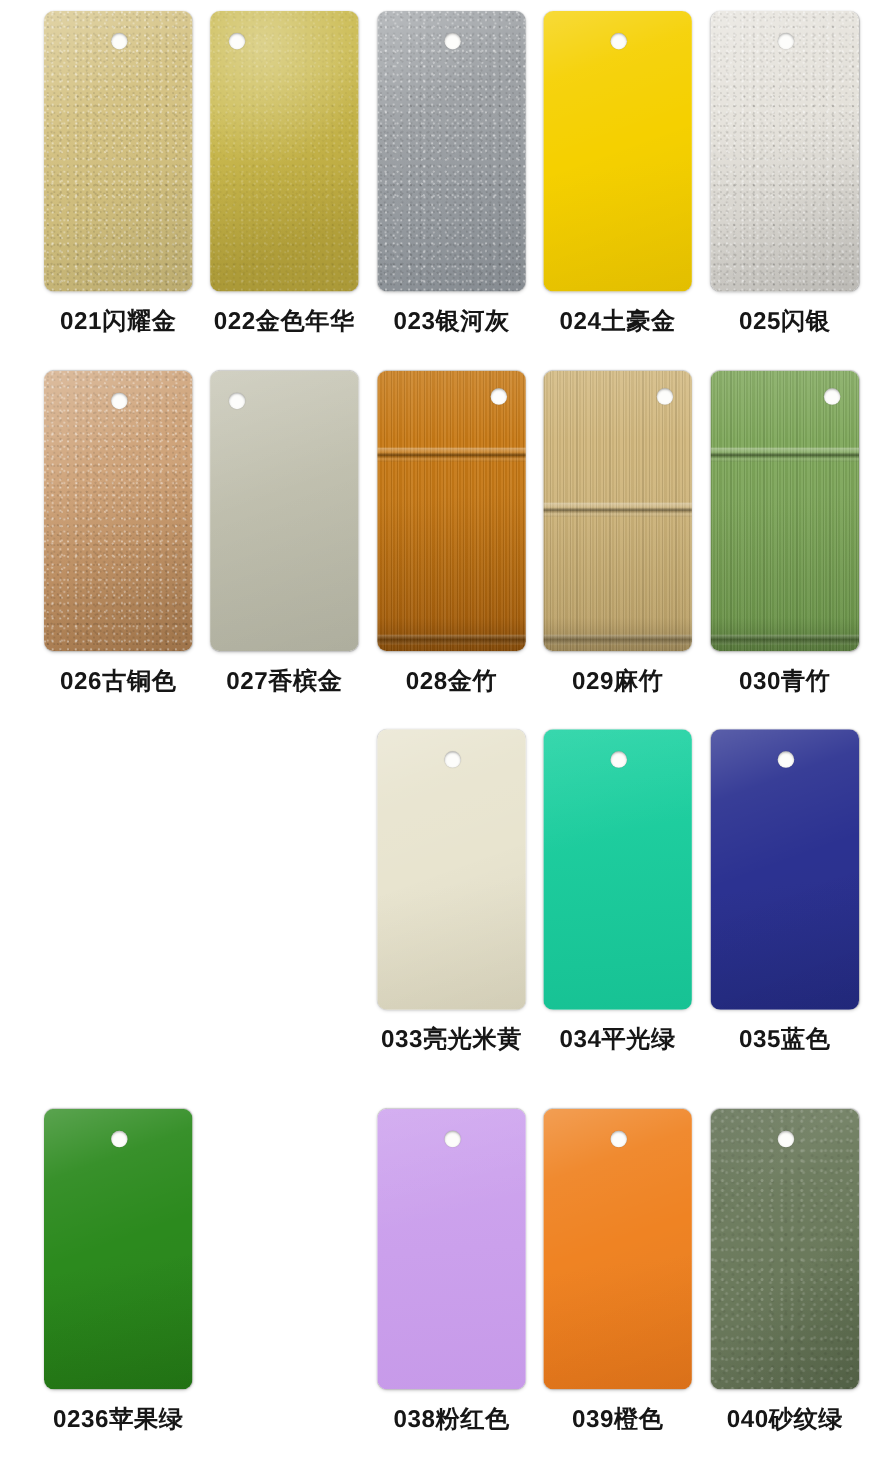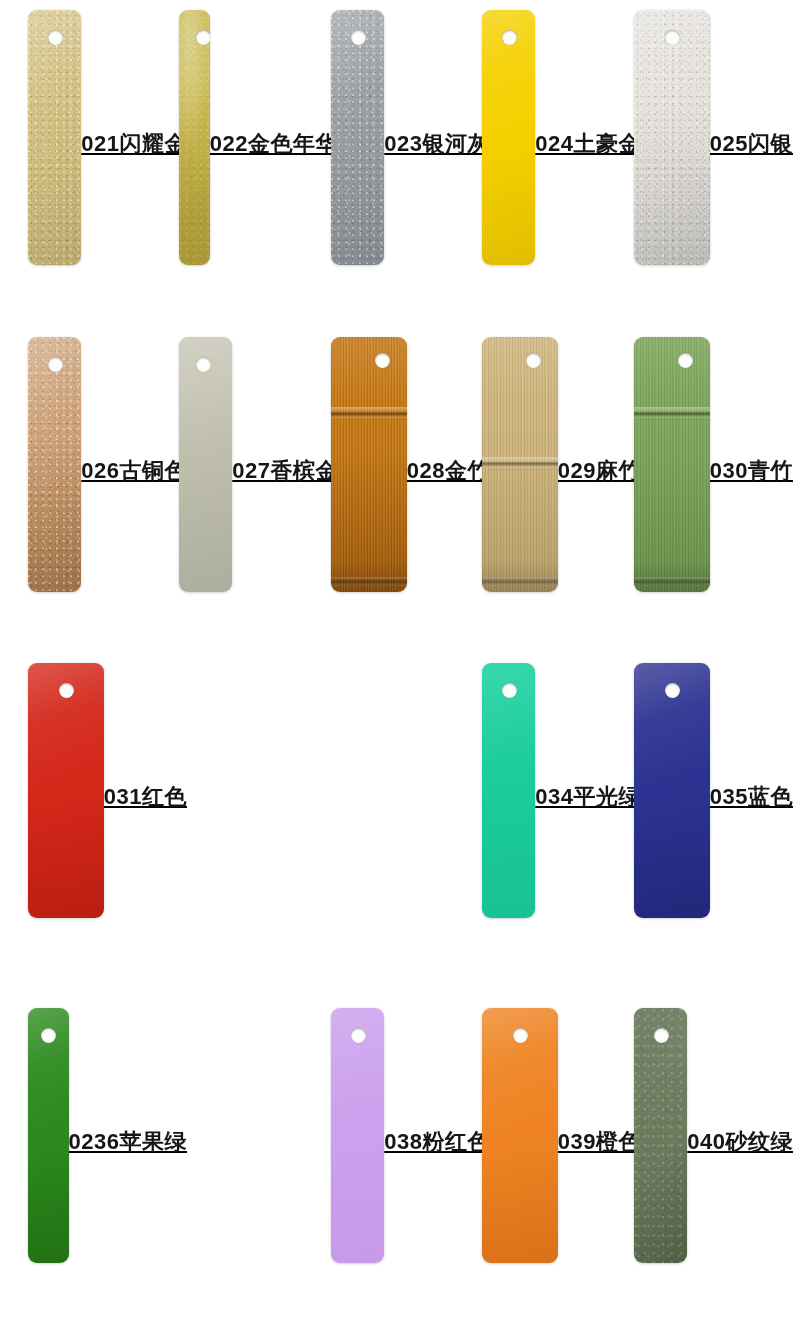--- a/index.html
+++ b/index.html
@@ -3,21 +3,21 @@
 <meta charset="utf-8">
 <style>
   html,body{margin:0;padding:0;}
   body{
     width:800px;height:1325px;
     background:#ffffff;
     font-family:"Liberation Sans","DejaVu Sans",sans-serif;
     overflow:hidden;
   }
   #sheet{position:relative;width:800px;height:1325px;}
-  .cell{width:160px;display:flex;flex-direction:row;align-items:center;text-decoration:underline;}
+  .cell{width:160px;display:flex;flex-direction:column;align-items:center;}
 
   .swatch{
     position:relative;
     width:135px;height:255px;
     border-radius:9px;
     overflow:hidden;
     box-shadow:0 1px 3px rgba(0,0,0,.16), 0 0 1px rgba(0,0,0,.22);
   }
   .swatch .base{position:absolute;inset:0;}
   .swatch .tex{position:absolute;inset:0;}
@@ -193,28 +193,28 @@
       <div class="swatch" style="width: 135px; height: 255px;">
         <div class="base" style="background: linear-gradient(178deg, rgb(127, 168, 91) 0%, rgb(127, 168, 91) 45%, rgb(111, 154, 76) 100%);"></div>
         <div class="tex grain-v" style="opacity: 0.8;"></div>
         <div class="node" style="top: 70px;"></div>
         <div class="node2" style="bottom: 6px;"></div>
         <div class="sheen" style="background: linear-gradient(rgba(255, 255, 255, 0.1) 0%, rgba(255, 255, 255, 0) 25%, rgba(0, 0, 0, 0.05) 88%, rgba(0, 0, 0, 0.22) 100%);"></div>
         <div class="hole right"></div>
       </div>
       <div class="label">030青竹</div>
     </div>
-    <div class="cell" style="position: absolute; left: 28px; top: 663px; width: 159px;">
-      <div class="swatch" style="width: 135px; height: 255px;">
-        <div class="base" style="background: linear-gradient(172deg, rgb(212, 39, 26) 0%, rgb(212, 39, 26) 55%, rgb(196, 31, 18) 100%);"></div>
-        <div class="tex"></div>
-        <div class="sheen gloss"></div>
-        <div class="hole center"></div>
-      </div>
-      <div class="label">031红色</div>
+    <div class="cell" style="position: absolute; left: 331px; top: 663px; width: 159px;">
+      <div class="swatch" style="width: 135px; height: 255px;">
+        <div class="base" style="background: linear-gradient(172deg, rgb(232, 228, 207) 0%, rgb(232, 228, 207) 55%, rgb(221, 216, 192) 100%);"></div>
+        <div class="tex"></div>
+        <div class="sheen gloss"></div>
+        <div class="hole center"></div>
+      </div>
+      <div class="label">033亮光米黄</div>
     </div>
     <div class="cell" style="position: absolute; left: 482px; top: 663px; width: 159px;">
       <div class="swatch" style="width: 135px; height: 255px;">
         <div class="base" style="background: linear-gradient(176deg, rgb(34, 211, 164) 0%, rgb(23, 194, 148) 100%);"></div>
         <div class="tex"></div>
         <div class="sheen" style="background: linear-gradient(165deg, rgba(255, 255, 255, 0.1) 0%, rgba(255, 255, 255, 0) 40%);"></div>
         <div class="hole center"></div>
       </div>
       <div class="label">034平光绿</div>
     </div>

